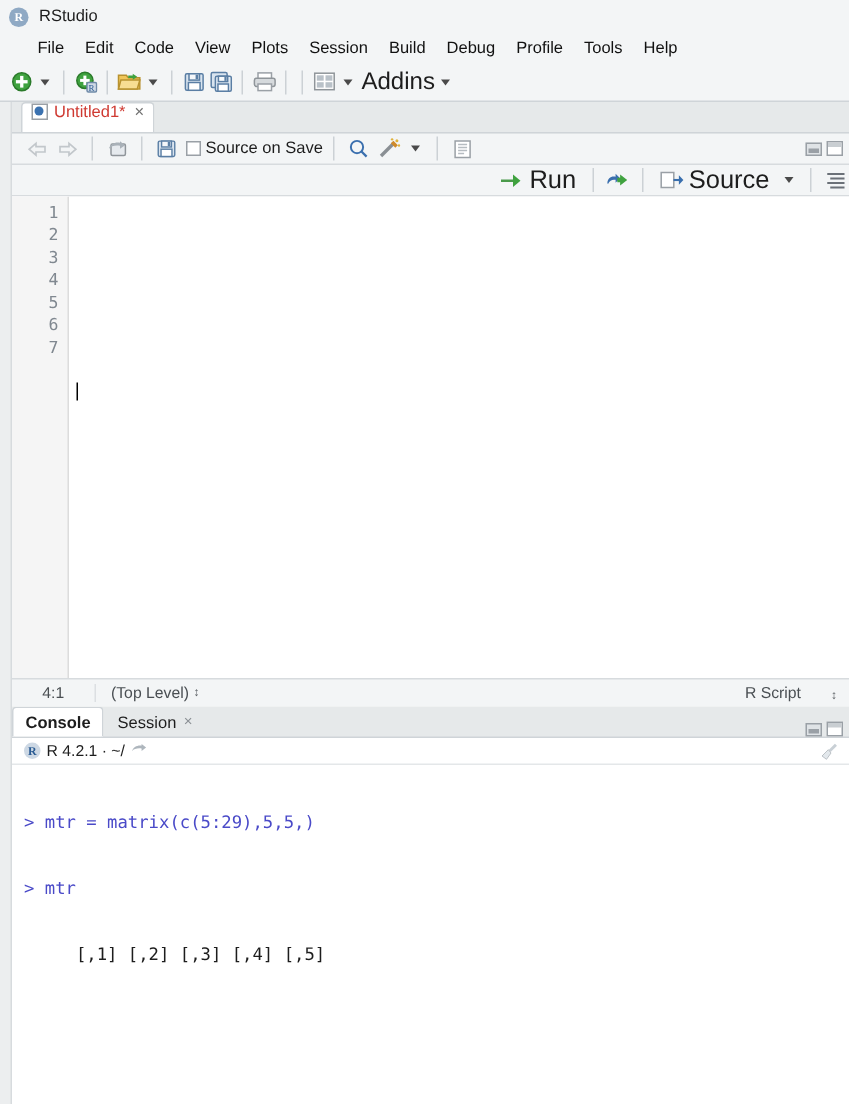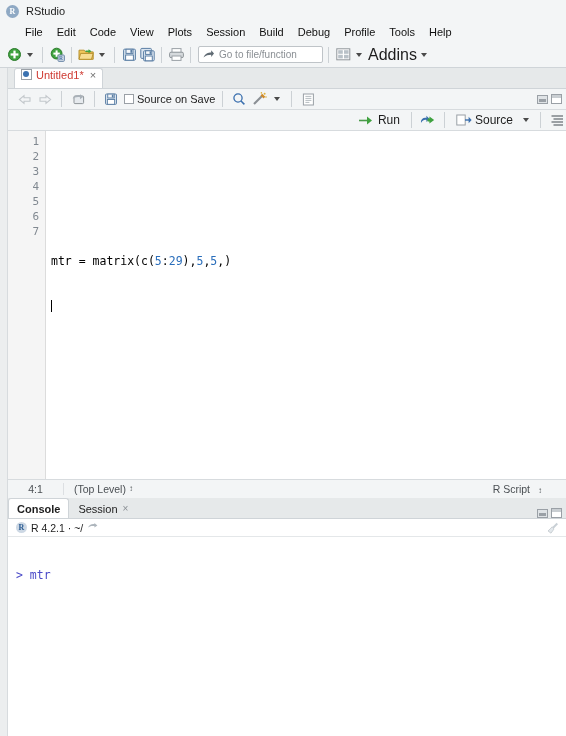--- a/index.html
+++ b/index.html
@@ -116,21 +116,21 @@
     display: flex; align-items: center;
     padding-left: 8px; gap: 2px;
     flex: 0 0 21px;
   }
   .sos { display: flex; align-items: center; gap: 3px; margin-left: 2px; }
   .sos .cb { width: 10px; height: 10px; border: 1px solid #9aa0a6; background: #ffffff; }
   .sos .lbl { font-size: 11px; color: #1d1d1d; }
   .spacer { flex: 1 1 auto; }
   .runbtn, .srcbtn {
     display: flex; align-items: center; gap: 3px;
-    font-size: 12px; color: #1d1d1d;
+    font-size: 17px; color: #1d1d1d;
     padding: 0 4px; height: 18px;
   }
   .winbtns { display: flex; align-items: center; gap: 3px; margin-right: 4px; }
   .minbox { width: 11px; height: 9px; border: 1px solid #9aa0a6; background: #dfe3e6; position: relative; }
   .minbox::after { content:""; position:absolute; left:1px; right:1px; bottom:1px; height:3px; background:#9aa0a6; }
   .maxbox { width: 11px; height: 10px; border: 1px solid #9aa0a6; background: #ffffff; position: relative; }
   .maxbox::after { content:""; position:absolute; left:0; right:0; top:0; height:3px; background:#c9ced2; }
 
   .editor-body { flex: 1 1 auto; display: flex; overflow: hidden; position: relative; background: #ffffff; }
   .gutter {
@@ -159,21 +159,21 @@
 
   .editor-status {
     height: 19px; background: #f3f5f6;
     border-top: 1px solid #d7dbde;
     display: flex; align-items: center;
     font-size: 10.5px; color: #4a4f53;
     flex: 0 0 19px;
   }
   .es-pos { width: 56px; text-align: center; border-right: 1px solid #dcdfe2; }
   .es-scope { padding-left: 10px; display: flex; align-items: center; gap: 3px; }
-  .es-type { margin-left: auto; padding-right: 24px; display: flex; align-items: flex-end; gap: 8px; }
+  .es-type { margin-left: auto; padding-right: 8px; display: flex; align-items: flex-end; gap: 20px; }
   .updown { font-size: 8px; color: #5a5f63; line-height: 8px; }
 
   
   .console-pane { flex: 1 1 auto; display: flex; flex-direction: column; background: #ffffff; min-height: 0; }
   .console-tabs {
     height: 21px; background: #e6e9ea;
     display: flex; align-items: flex-end;
     border-bottom: 1px solid #cfd4d8;
     flex: 0 0 21px;
     justify-content: center;
@@ -283,28 +283,20 @@
   </div>
   <div class="tbsep"></div>
   <div class="tbicon">
     <svg width="17" height="15" viewBox="0 0 17 15">
       <rect x="4" y="1.6" width="9" height="4" fill="#ffffff" stroke="#9aa0a6"></rect>
       <rect x="1.6" y="5.2" width="13.8" height="5.4" rx="1.4" fill="#d6dadd" stroke="#8f959a"></rect>
       <rect x="4" y="9" width="9" height="4.4" fill="#ffffff" stroke="#9aa0a6"></rect>
     </svg>
   </div>
   <div class="tbsep"></div>
-  <div class="gotobox">
-    <span>
-      <svg width="13" height="11" viewBox="0 0 13 11">
-        <path d="M1.5 8.4C3 4.6 6.2 3.4 9.2 3.4V1.2L12 4.6 9.2 7.9V5.7C6.6 5.7 3.6 6.3 1.5 8.4z" fill="#5f6a73"></path>
-      </svg>
-    </span>
-    <span class="ph">Go to file/function</span>
-  </div>
   <div class="tbsep"></div>
   <div class="tbicon">
     <svg width="15" height="13" viewBox="0 0 15 13">
       <rect x="0.8" y="0.8" width="13" height="11" fill="#ffffff" stroke="#8f959a"></rect>
       <rect x="2.2" y="2.2" width="4.6" height="3.6" fill="#b9c1c8"></rect>
       <rect x="8" y="2.2" width="4.6" height="3.6" fill="#b9c1c8"></rect>
       <rect x="2.2" y="6.8" width="4.6" height="3.6" fill="#b9c1c8"></rect>
       <rect x="8" y="6.8" width="4.6" height="3.6" fill="#b9c1c8"></rect>
     </svg>
   </div>
@@ -442,21 +434,20 @@
             <div>2</div>
             <div>3</div>
             <div>4</div>
             <div>5</div>
             <div>6</div>
             <div>7</div>
           </div>
           <div class="codearea">
             <div class="ln"></div>
             <div class="ln"></div>
-            <div class="ln" id="codeline3"><span>mtr = matrix(c(</span><span class="num">5</span><span>:</span><span class="num">29</span><span>),</span><span class="num">5</span><span>,</span><span class="num">5</span><span>,)</span></div>
             <div class="ln"><span class="cursor"></span></div>
             <div class="ln"></div>
             <div class="ln"></div>
             <div class="ln"></div>
           </div>
         </div>
 
         <div class="editor-status">
           <div class="es-pos">4:1</div>
           <div class="es-scope">
@@ -498,21 +489,23 @@
           <div class="spacer"></div>
           <span style="margin-right:8px;">
             <svg width="14" height="12" viewBox="0 0 14 12">
               <path d="M12.6 0.8L8.4 5l1.4 1.4 4.2-4.2z" fill="#c9d0d6"></path>
               <path d="M8.2 4.8L4 9l3 2.2L10 7z" fill="#e3e8ec" stroke="#b6bcc1" stroke-width="0.6"></path>
             </svg>
           </span>
         </div>
 
         <div class="console-body">
+          <div class="cin">&gt; mtr = matrix(c(5:29),5,5,)</div>
           <div class="cin">&gt; mtr</div>
+          <div class="cout">     [,1] [,2] [,3] [,4] [,5]</div>
           
           
           
           
           
         </div>
       </div>
 
     </div>
   </div>

